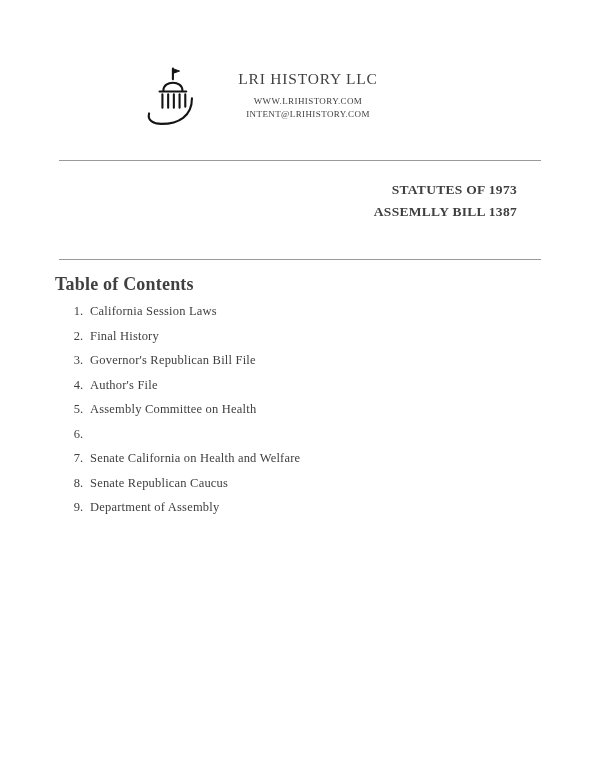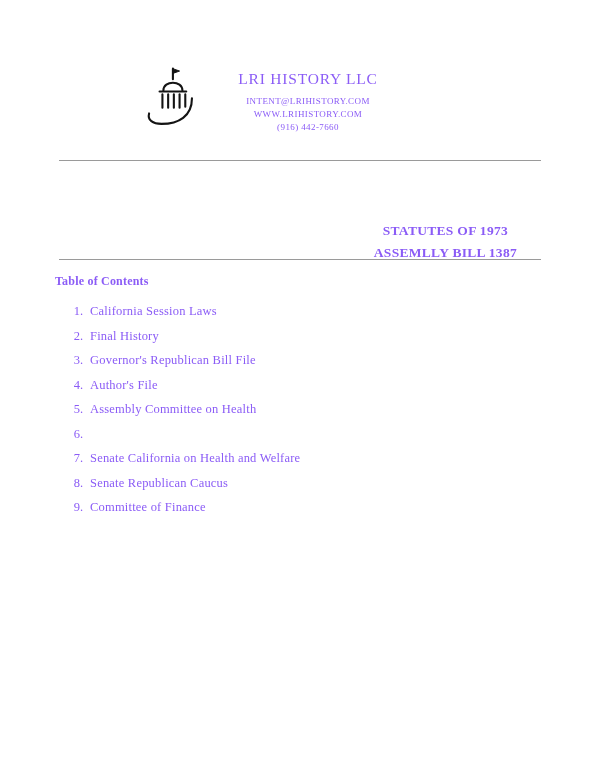--- a/index.html
+++ b/index.html
@@ -3,21 +3,21 @@
 <meta charset="utf-8">
 <style>
   * { margin: 0; padding: 0; box-sizing: border-box; }
   html, body { background: #ffffff; }
   .page {
     position: relative;
     width: 600px;
     height: 776px;
     background: #ffffff;
     font-family: "Liberation Serif", serif;
-    color: #8b5cf6;
+    color: #404040;
     overflow: hidden;
   }
 
   
   .letterhead {
     position: absolute;
     top: 62px;
     left: 140px;
     display: flex;
     align-items: flex-start;
@@ -52,37 +52,36 @@
     border-top: 1px solid #9a9a9a;
   }
   .rule-top { top: 160px; }
   .rule-bottom { top: 259px; }
 
   
   .title-block {
     position: absolute;
     top: 179px;
     right: 83px;
-    text-align: center;
-    margin-top: 41px;
+    text-align: right;
   }
   .title-line {
     font-weight: bold;
     font-size: 13.5px;
     line-height: 21.5px;
     letter-spacing: 0.3px;
     white-space: pre;
   }
 
   
   .toc-heading {
     position: absolute;
     top: 274px;
     left: 55px;
-    font-size: 12px;
+    font-size: 18px;
     font-weight: bold;
     letter-spacing: 0.2px;
   }
   .toc-list {
     position: absolute;
     top: 305px;
     left: 67px;
   }
   .toc-row {
     display: flex;
@@ -116,23 +115,22 @@
         <path d="M23 34 L23 48"></path>
         <path d="M29 34 L29 48"></path>
         <path d="M35 34 L35 48"></path>
         <path d="M41 34 L41 48"></path>
         <path d="M47 34 L47 47"></path>
         <path d="M54 38 C54 57 40 65 22 65 C13 65 7 61 9 54"></path>
       </svg>
     </span>
     <div class="letterhead-text">
       <div class="company">LRI HISTORY LLC</div>
+      <div class="contact">WWW.LRIHISTORY.COM</div>
       <div class="contact">INTENT@LRIHISTORY.COM</div>
-      <div class="contact">WWW.LRIHISTORY.COM</div>
-      <div class="contact">(916) 442-7660</div>
     </div>
   </div>
 
   <hr class="rule rule-top">
 
   <div class="title-block">
     <div class="title-line">STATUTES OF 1973</div>
     <div class="title-line">ASSEMLLY BILL 1387</div>
   </div>
 
@@ -167,17 +165,17 @@
     <div class="toc-row">
       <span class="toc-num">7.</span>
       <span class="toc-label">Senate California on Health and Welfare</span>
     </div>
     <div class="toc-row">
       <span class="toc-num">8.</span>
       <span class="toc-label">Senate Republican Caucus</span>
     </div>
     <div class="toc-row">
       <span class="toc-num">9.</span>
-      <span class="toc-label">Committee of Finance</span>
+      <span class="toc-label">Department of Assembly</span>
     </div>
   </div>
 
 </div>
 
 </body></html>

